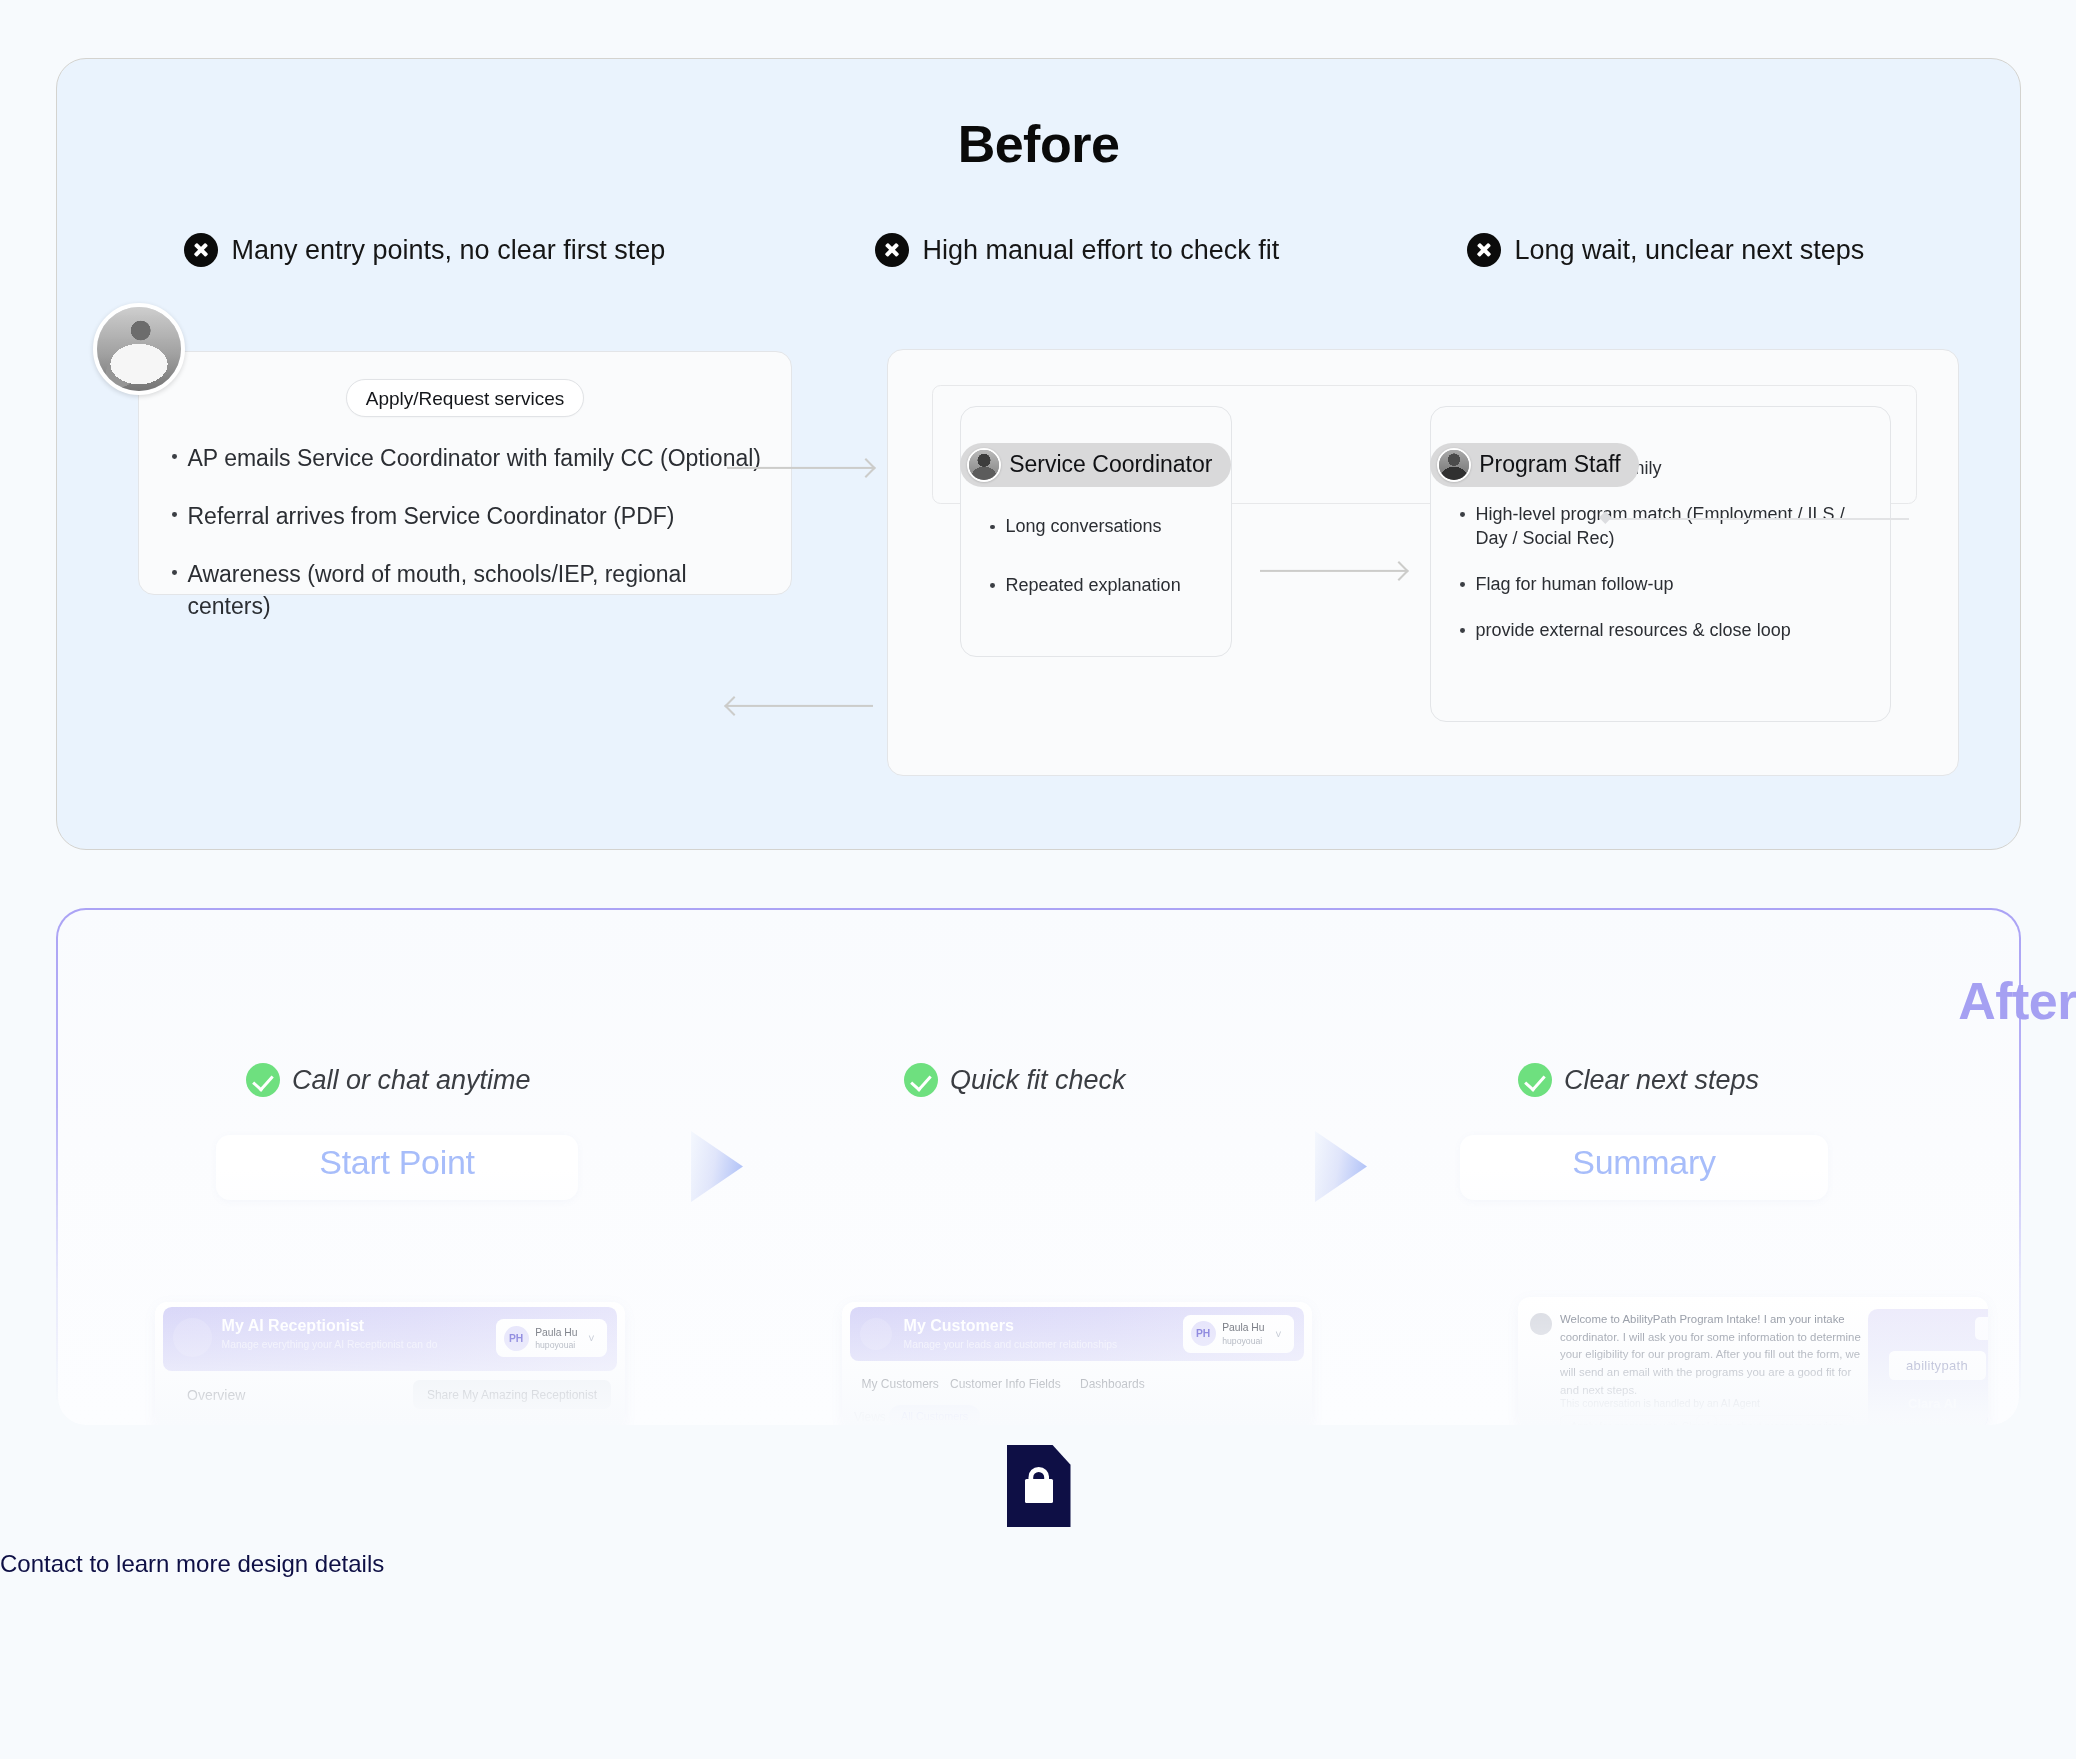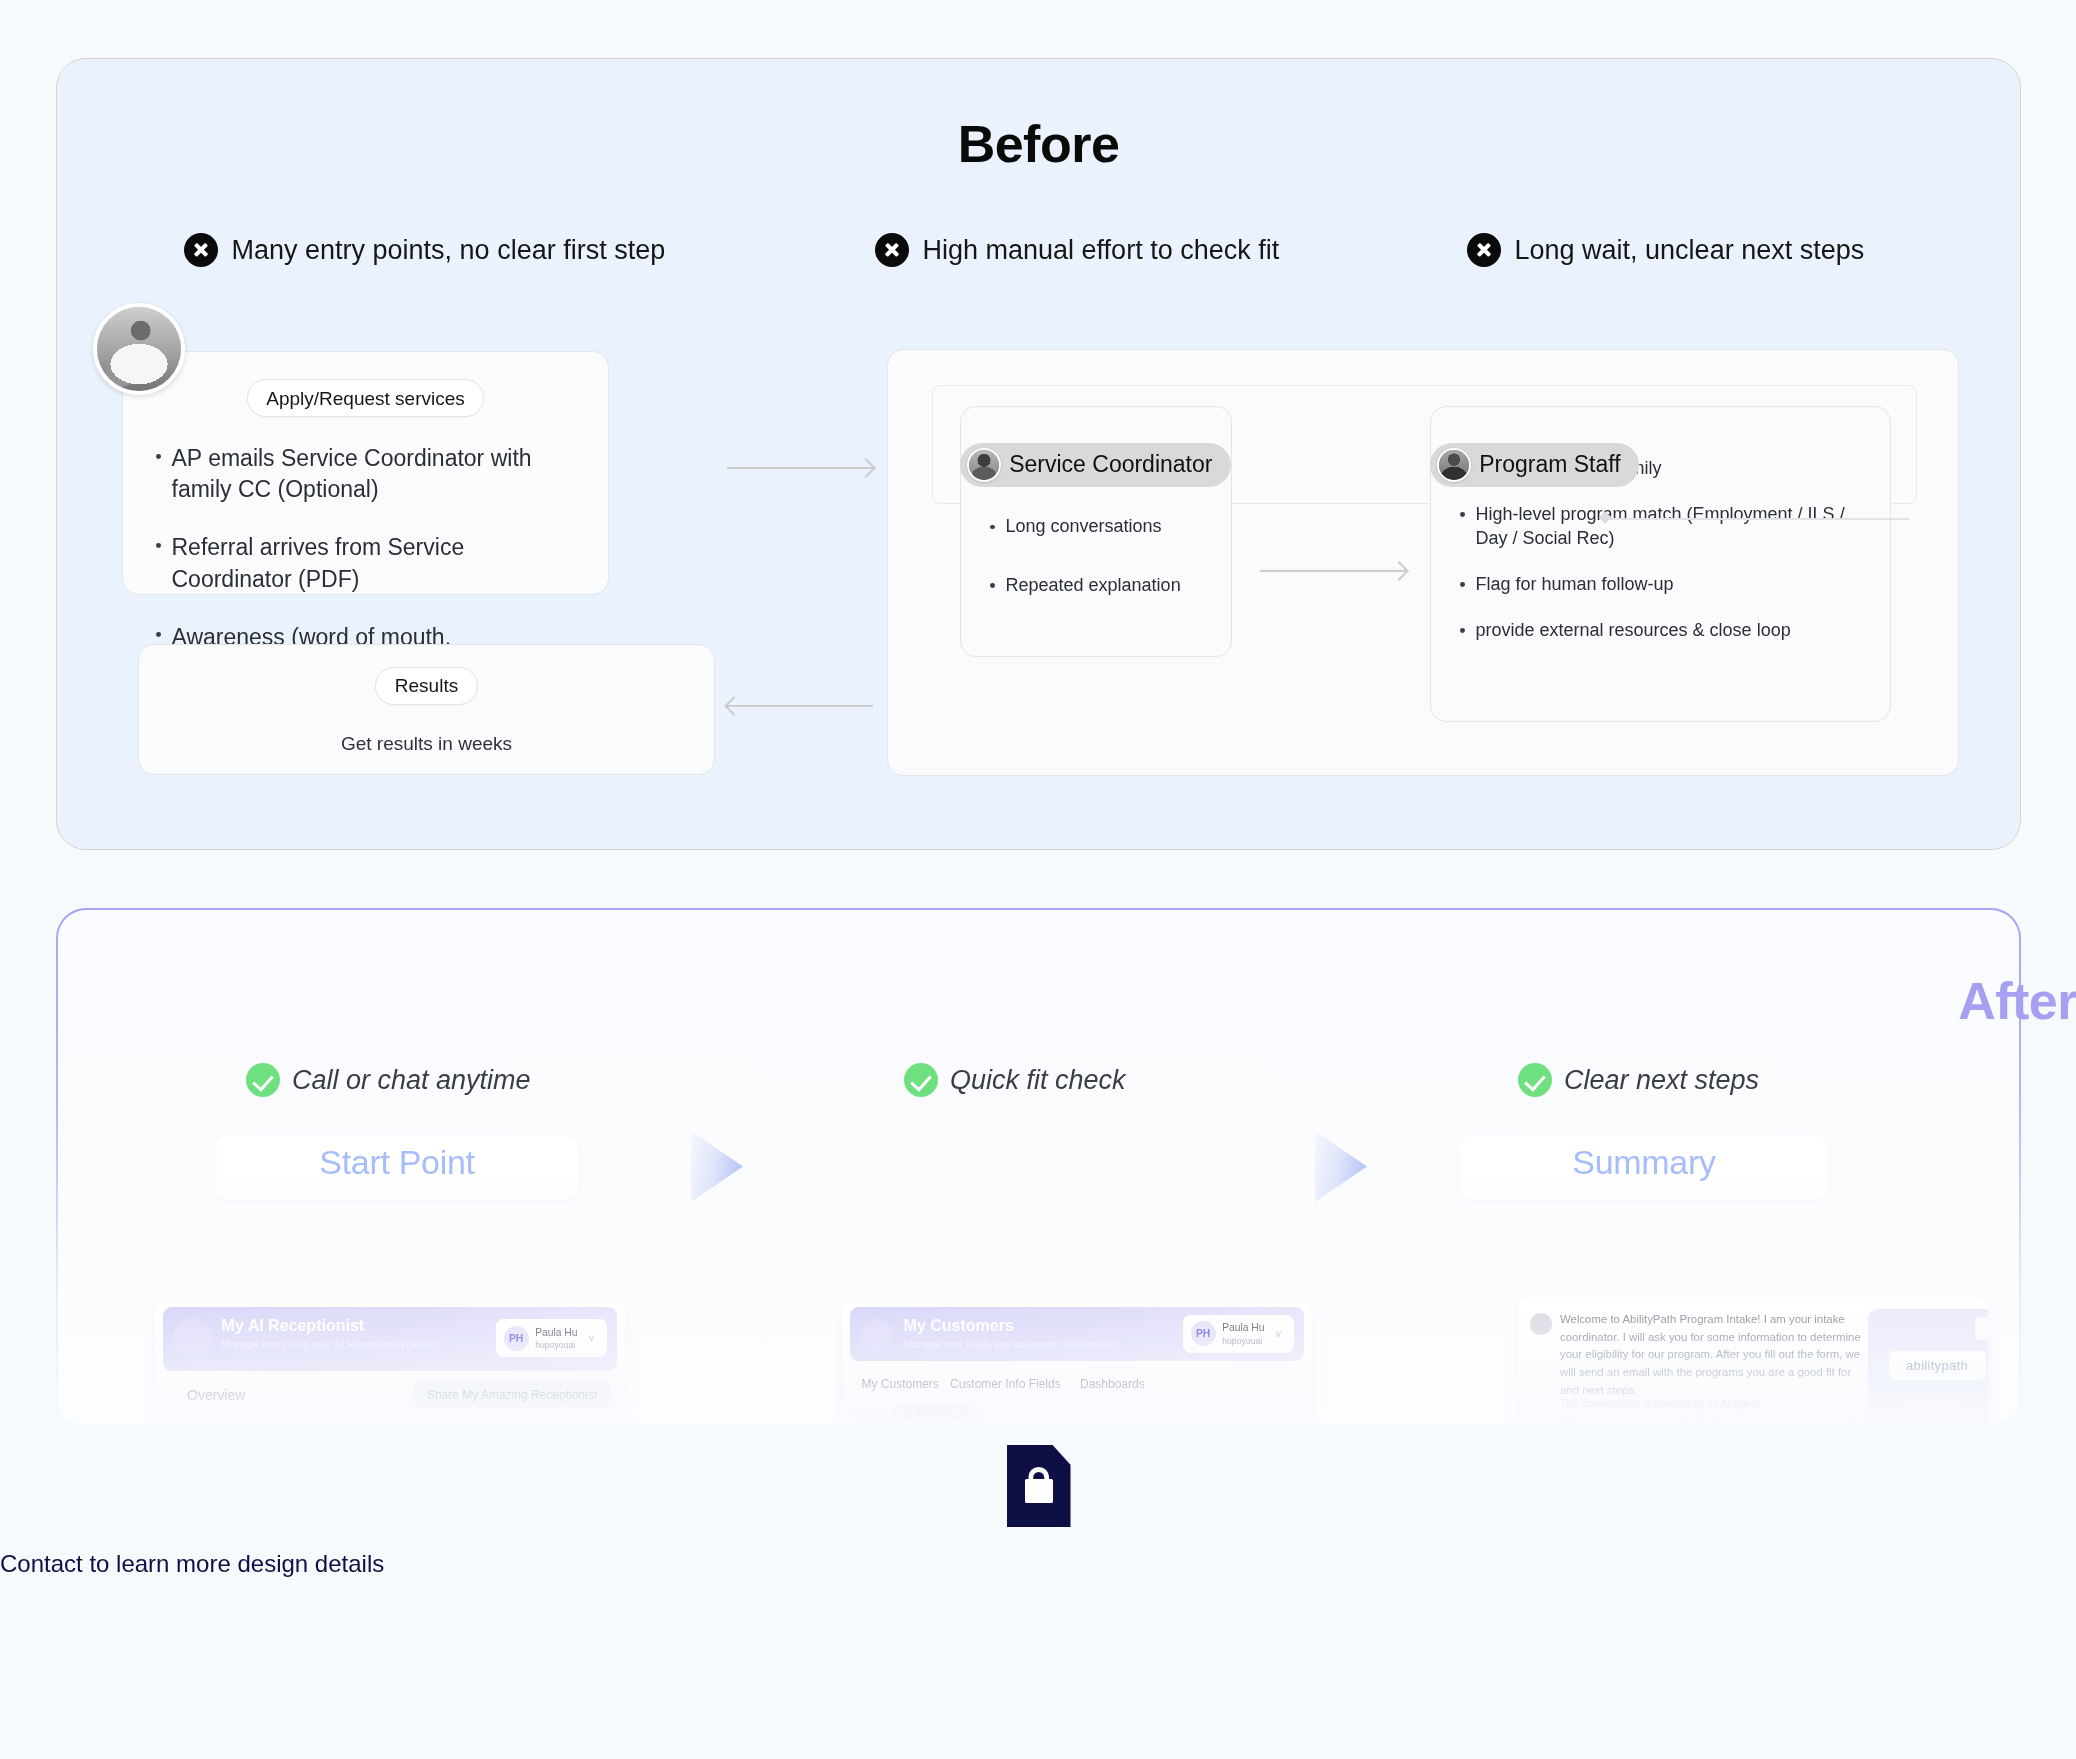--- a/index.html
+++ b/index.html
@@ -133,22 +133,22 @@
     content: "";
     position: absolute;
     left: 5.4px; top: 10.3px;
     width: 4.9px; height: 4.9px;
     border-radius: 50%;
     background: #3b3e44;
   }
 
   
   #card-apply {
-    left: 122px; top: 351px;
-    width: 487px; height: 244px;
+    left: 138px; top: 351px;
+    width: 654px; height: 244px;
     padding: 27px 28px 0 28px;
   }
   #card-apply .bullets { margin-top: 26px; }
   #card-apply .bullets li { margin-bottom: 27px; font-size: 23px; }
 
   
   #card-results {
     left: 138px; top: 644px;
     width: 577px; height: 131px;
     padding: 21.6px 0 0 0;
@@ -535,24 +535,20 @@
     <div class="pill-wrap">
       <span class="pill">Apply/Request services</span>
     </div>
     <ul class="bullets">
       <li>AP emails Service Coordinator with family CC (Optional)</li>
       <li>Referral arrives from Service Coordinator (PDF)</li>
       <li>Awareness (word of mouth, schools/IEP, regional centers)</li>
     </ul>
   </div>
 
-  <div class="flow-card" id="card-results">
-    <span class="pill">Results</span>
-    <div class="results-sub">Get results in weeks</div>
-  </div>
 
   <div class="flow-card" id="outer-right"></div>
   <div id="inner-right"></div>
 
   <div class="flow-card" id="card-sc">
     <ul class="bullets">
       <li>Manual form/screening</li>
       <li>Long conversations</li>
       <li>Repeated explanation</li>
     </ul>

